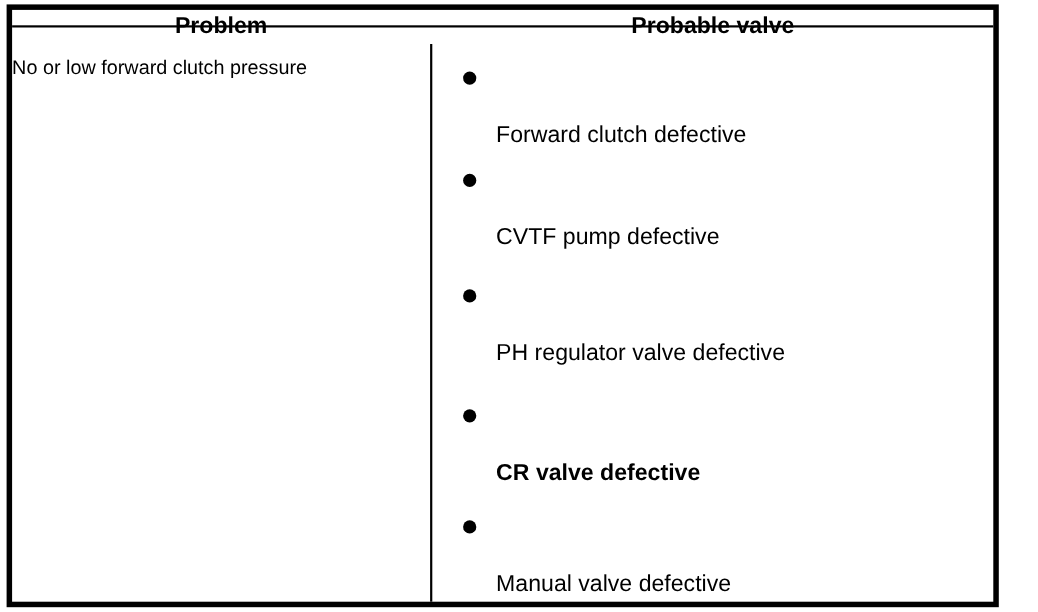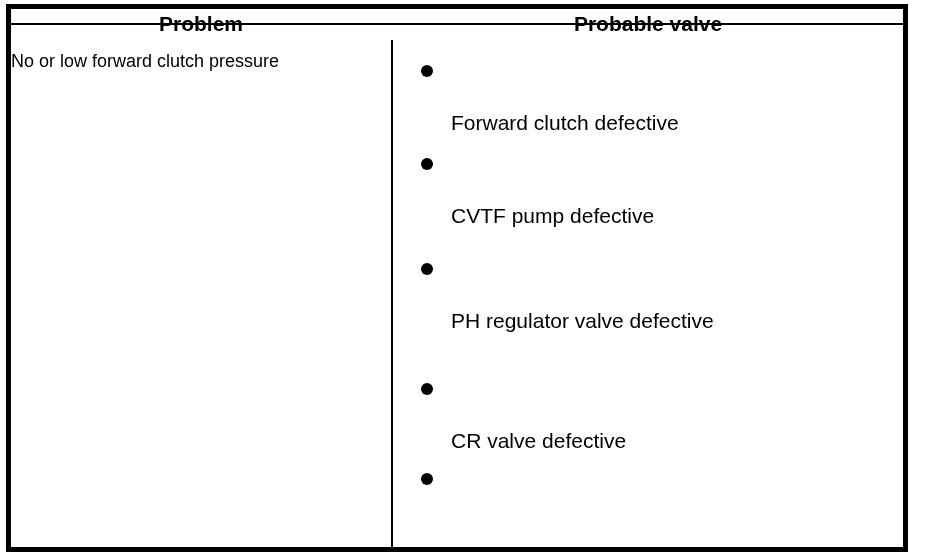--- a/index.html
+++ b/index.html
@@ -160,25 +160,26 @@
         <div class="cause-item" style="top:210px;">
           <span class="cause-bullet"></span>
           <span class="cause-label">PH regulator valve defective</span>
         </div>
 
         <div class="cause-item" style="top:105px;">
           <span class="cause-bullet"></span>
           <span class="cause-label">CVTF pump defective</span>
         </div>
 
-        <div class="cause-item" style="top:330px;">
+        <div class="cause-item" style="top:319px;font-weight:bold;">
           <span class="cause-bullet"></span>
           <span class="cause-label">CR valve defective</span>
         </div>
 
         <div class="cause-item" style="top:420px;">
           <span class="cause-bullet"></span>
+          <span class="cause-label">Manual valve defective</span>
         </div>
 
       </div>
     </div>
   </div>
 </div>
 
 </body></html>

